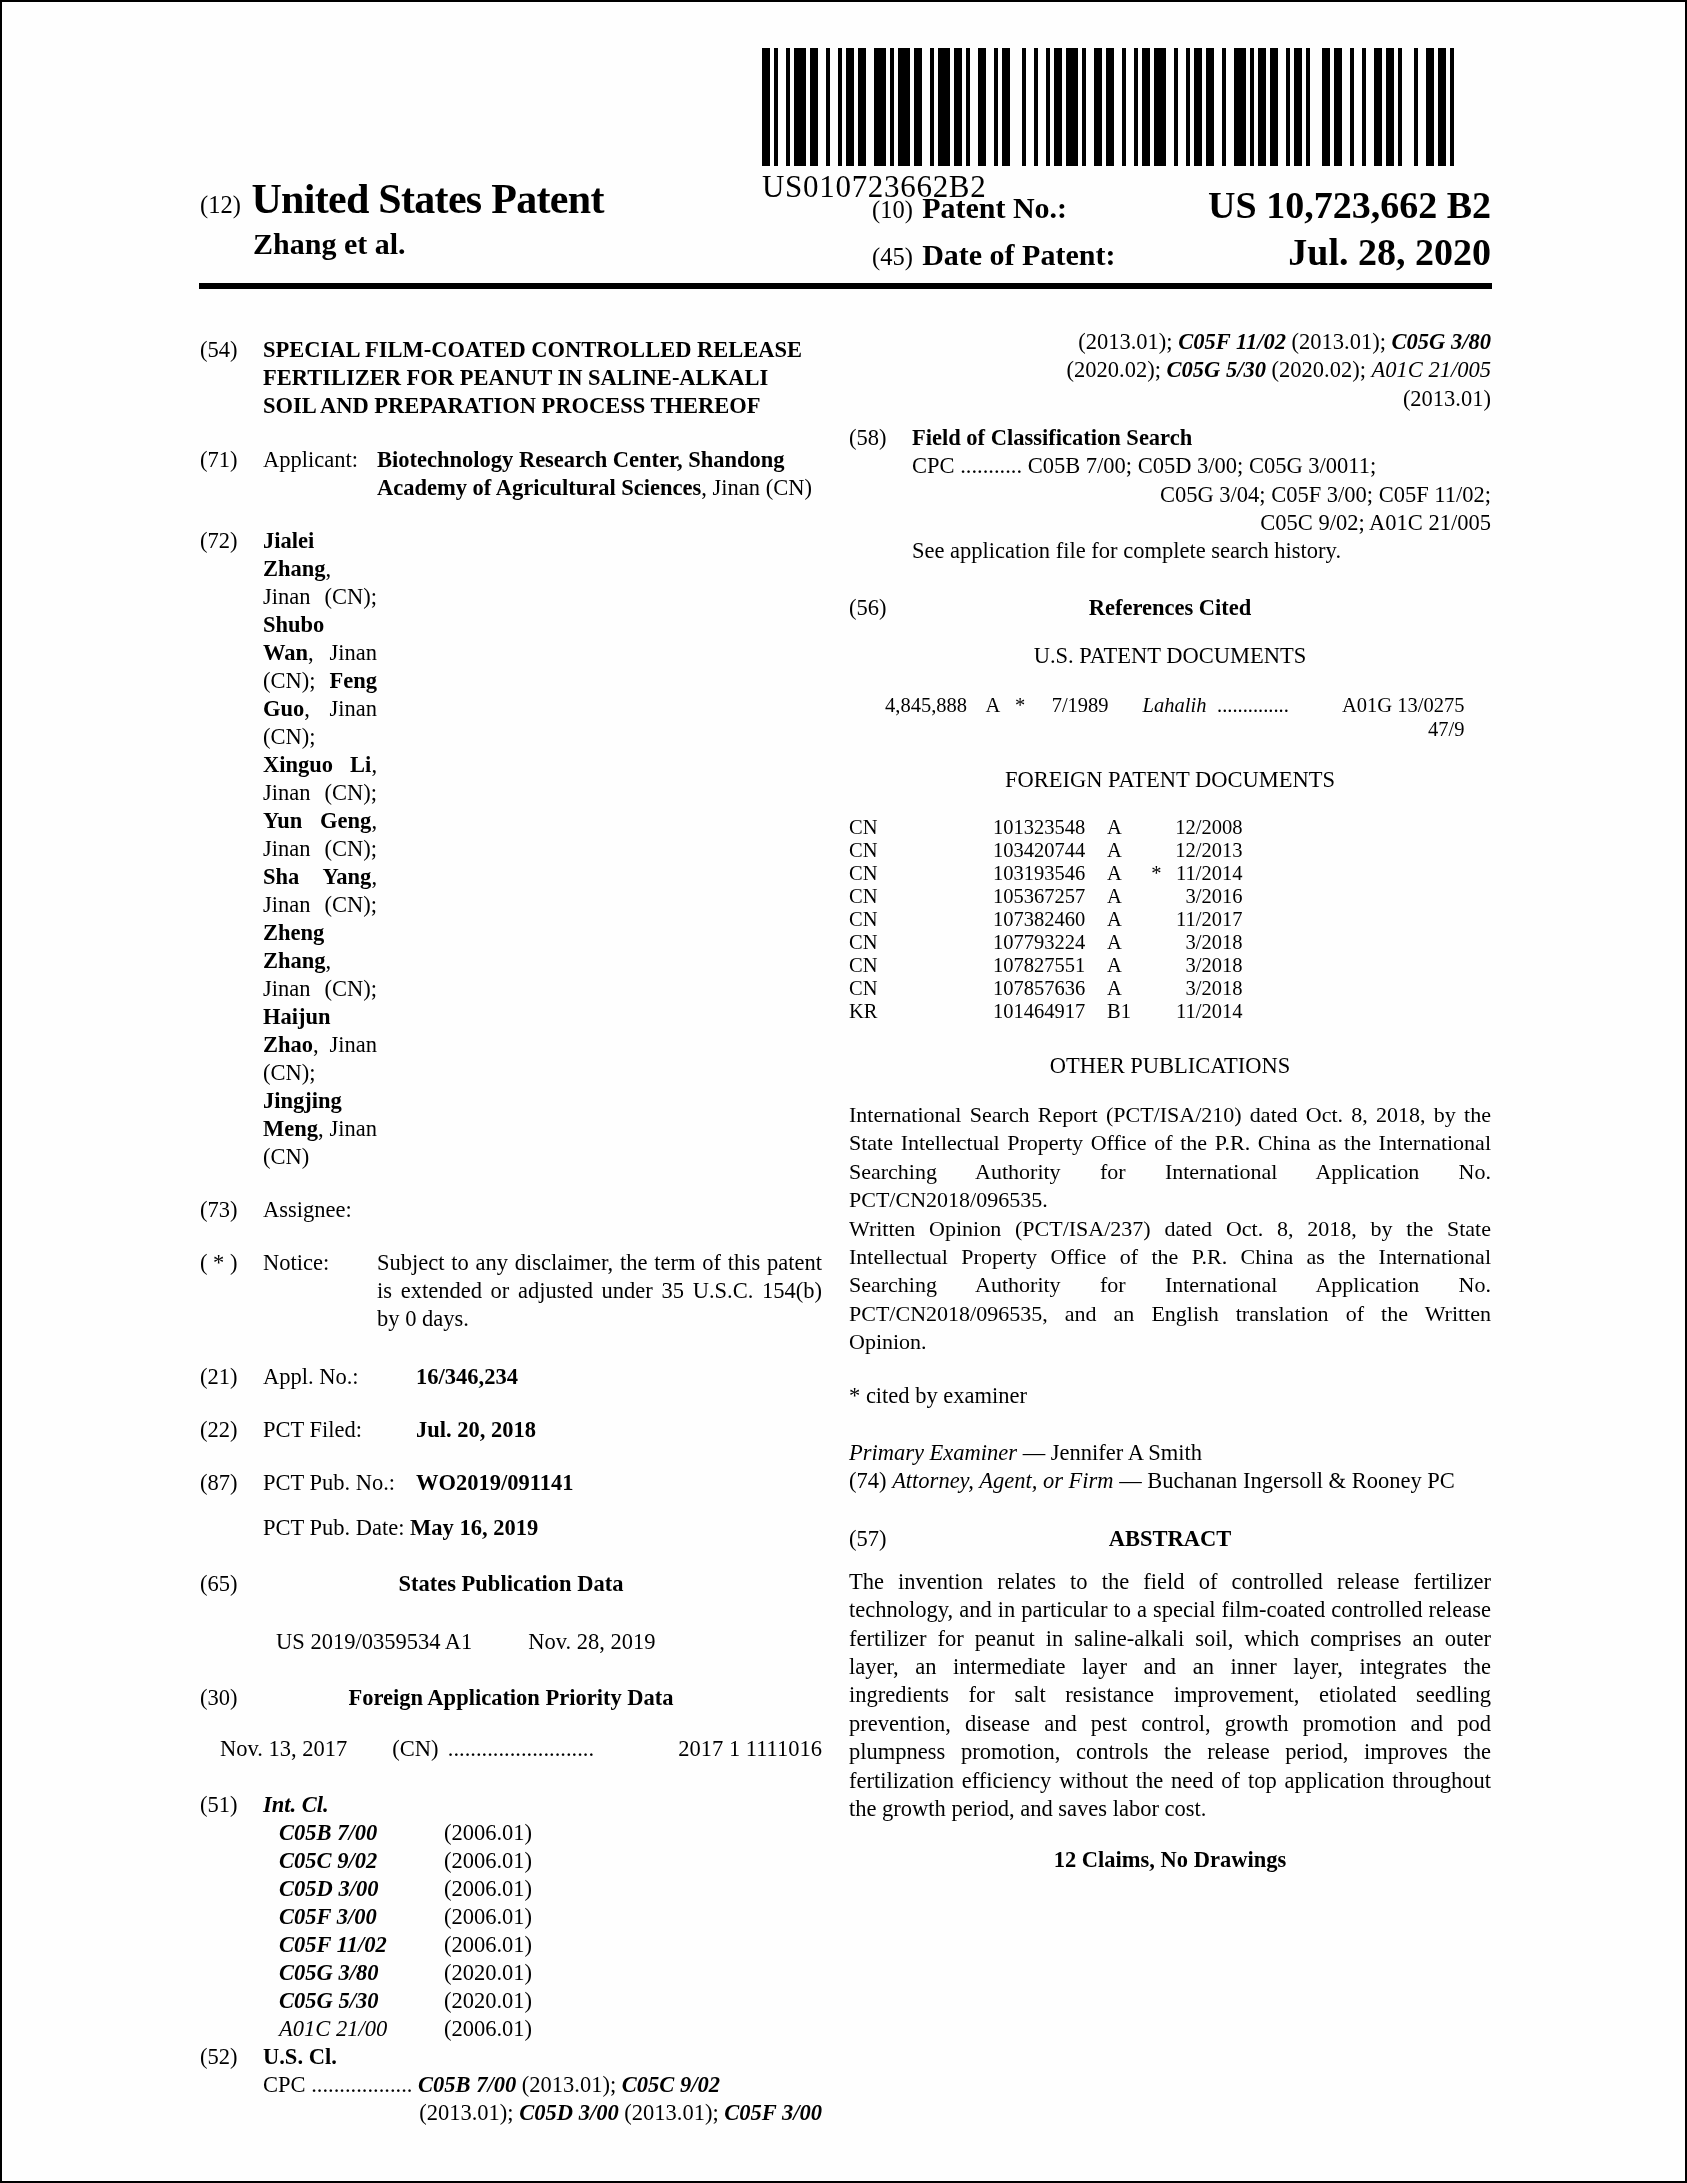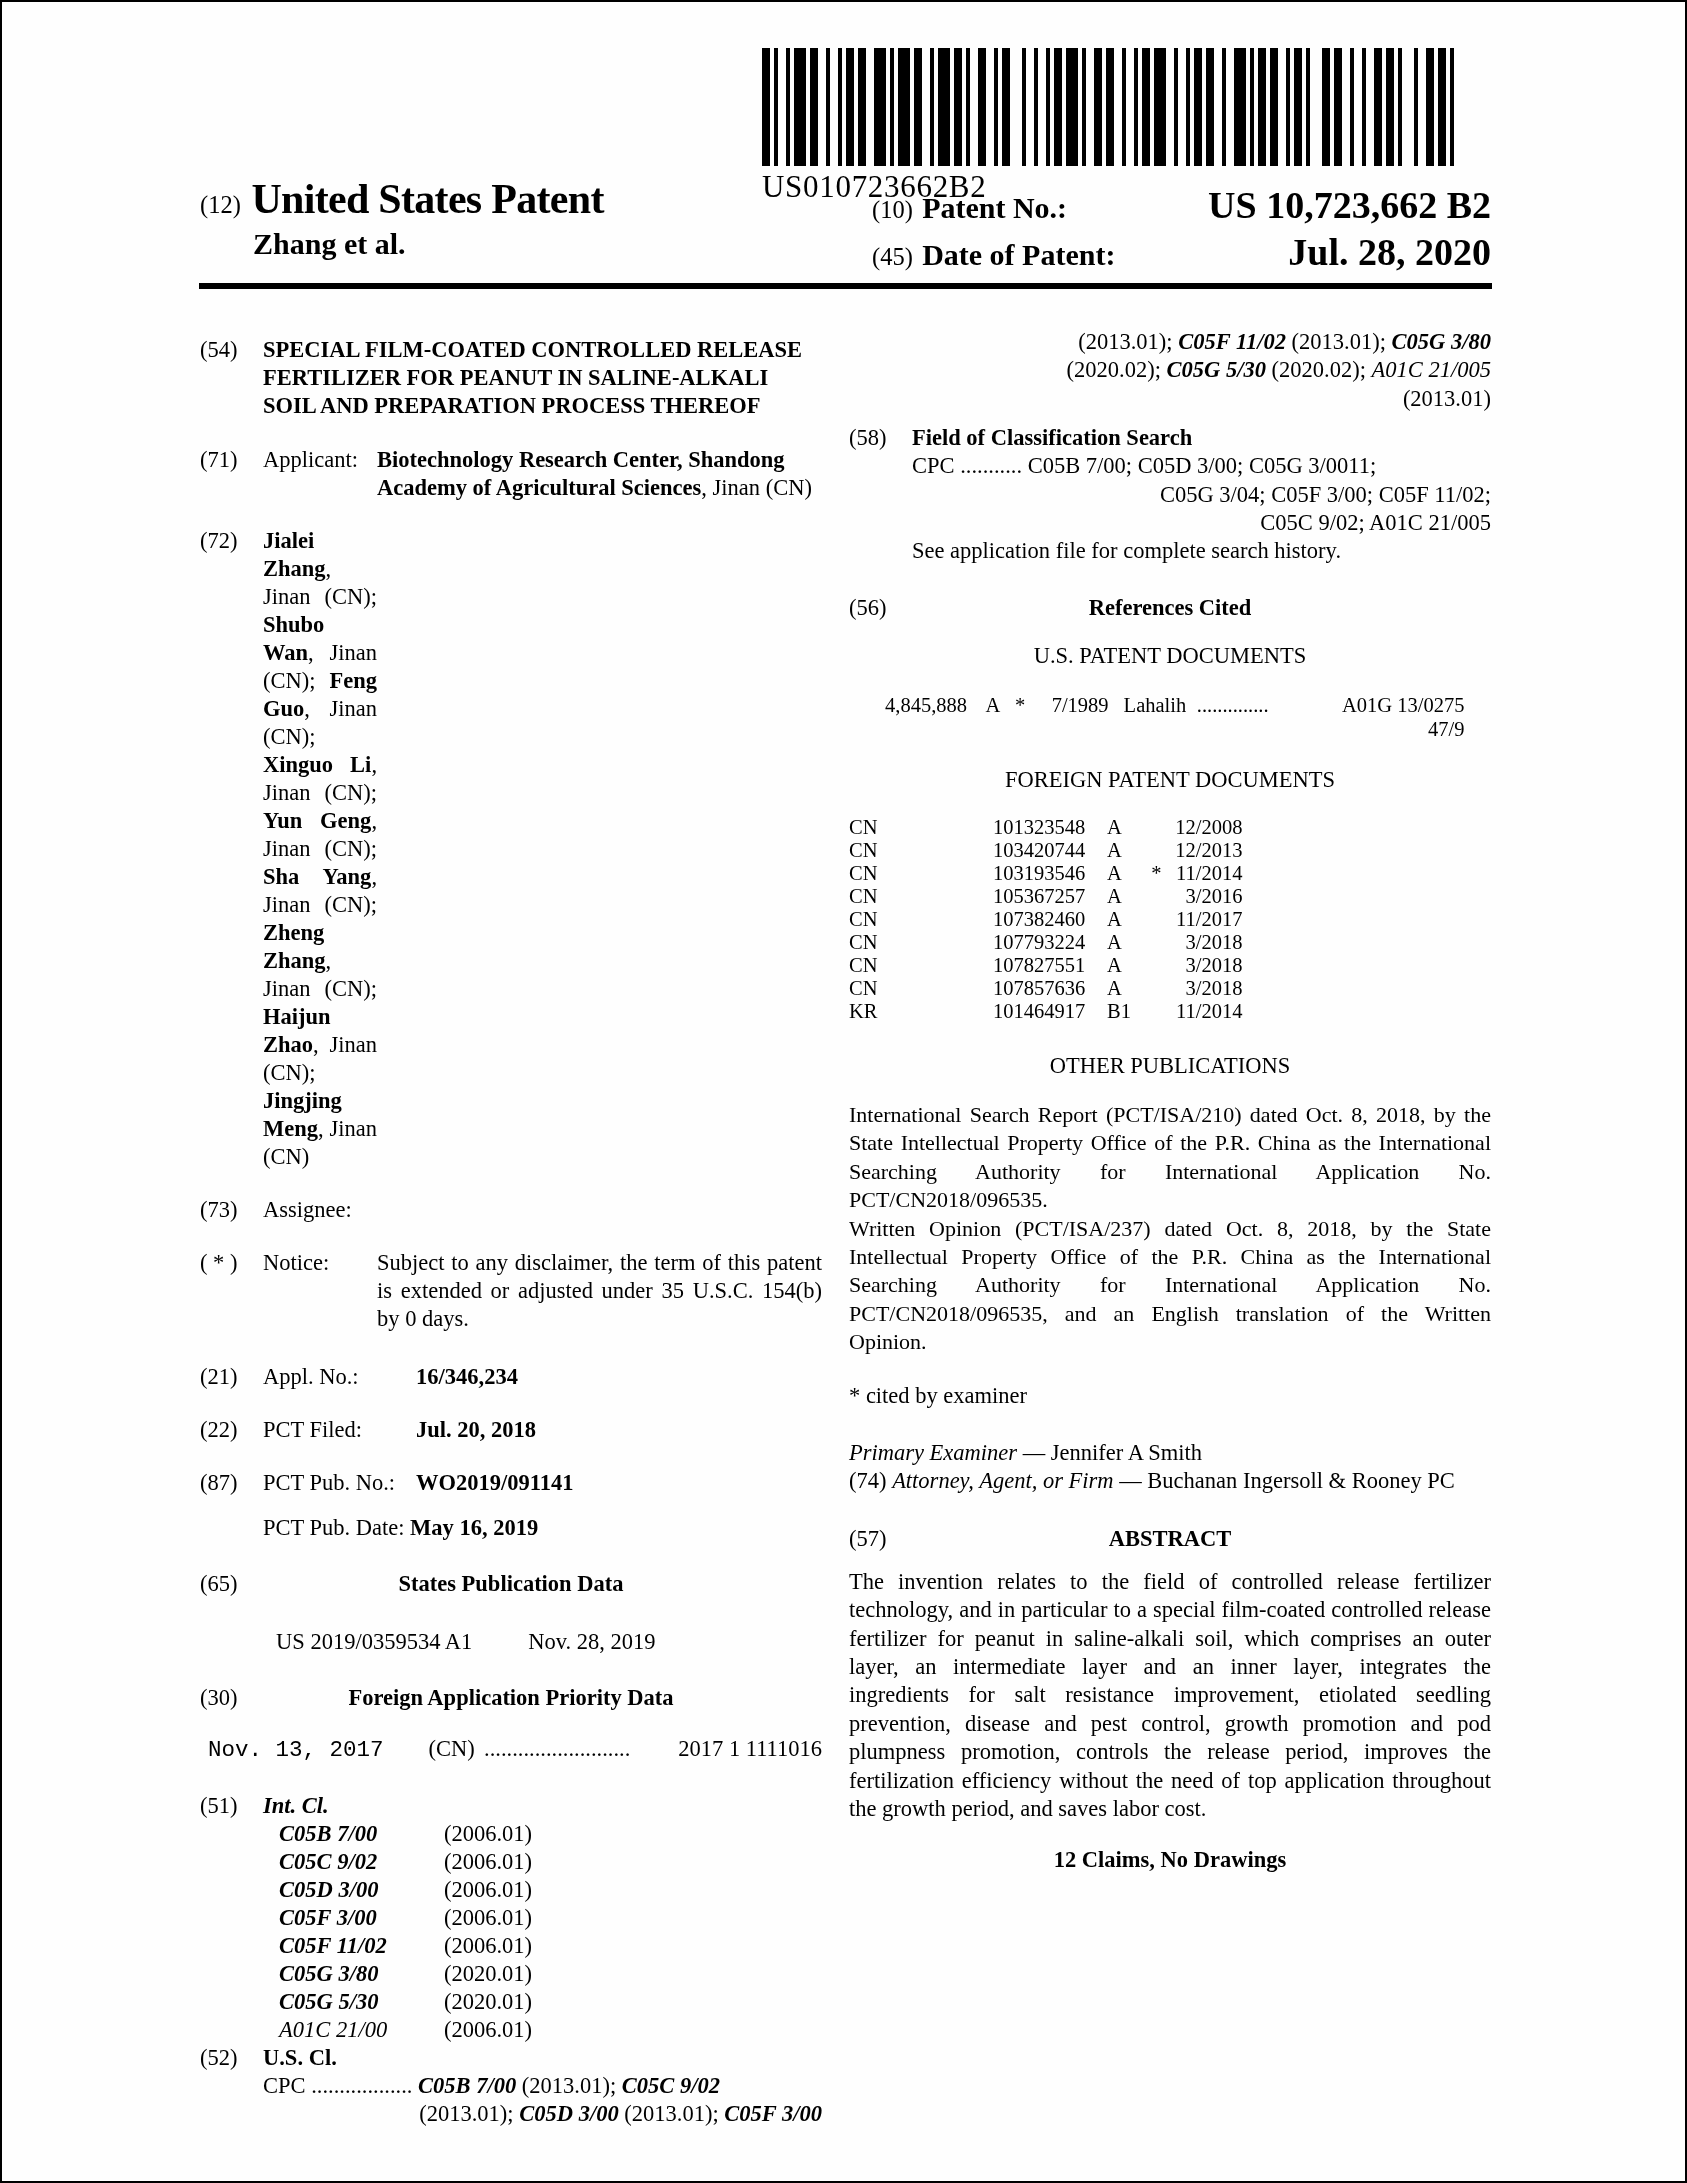--- a/index.html
+++ b/index.html
@@ -268,21 +268,21 @@
         <span style="margin-left:56px;">Nov. 28, 2019</span>
       </div>
     </div>
 
     <div style="margin-top:28px;">
       <div class="heading-row">
         <span class="secnum">(30)</span>
         <div class="ctr-heading">Foreign Application Priority Data</div>
       </div>
       <div style="margin-top:22.5px;display:flex;align-items:baseline;">
-        <span style="margin-left:8px;font-family:Liberation Mono, monospace;">Nov. 13, 2017</span>
+        <span style="margin-left:20px;">Nov. 13, 2017</span>
         <span style="margin-left:45px;">(CN)</span>
         <span style="flex:1;overflow:hidden;white-space:nowrap;margin:0 9.3px;">..........................</span>
         <span>2017 1 1111016</span>
       </div>
     </div>
 
     <div style="margin-top:28px;">
       <div class="sec">
         <span>(51)</span>
         <span class="b i">Int. Cl.</span>
@@ -355,21 +355,21 @@
       <div class="heading-row">
         <span class="secnum">(56)</span>
         <div class="ctr-heading">References Cited</div>
       </div>
       <div class="ctr-heading-n" style="margin-top:20px;">U.S. PATENT DOCUMENTS</div>
       <div class="usdoc" style="margin-top:22.5px;">
         <span>4,845,888</span>
         <span class="sp1">A</span>
         <span class="sp2">*</span>
         <span style="margin-left:26.5px;">7/1989</span>
-        <span style="margin-left:15px;">Lahalih</span>
+        <span style="margin-left:34px;font-style:italic;">Lahalih</span>
         <span style="margin-left:10.6px;overflow:hidden;white-space:nowrap;">..............</span>
         <span class="grow">A01G 13/0275</span>
       </div>
       <div class="right-al" style="padding-right:26.5px;font-size:20.5px;line-height:24px;">47/9</div>
 
       <div class="ctr-heading-n" style="margin-top:25px;">FOREIGN PATENT DOCUMENTS</div>
 
       <div style="margin-top:21px;">
         <div class="fdoc-row">
           <span>CN</span>

